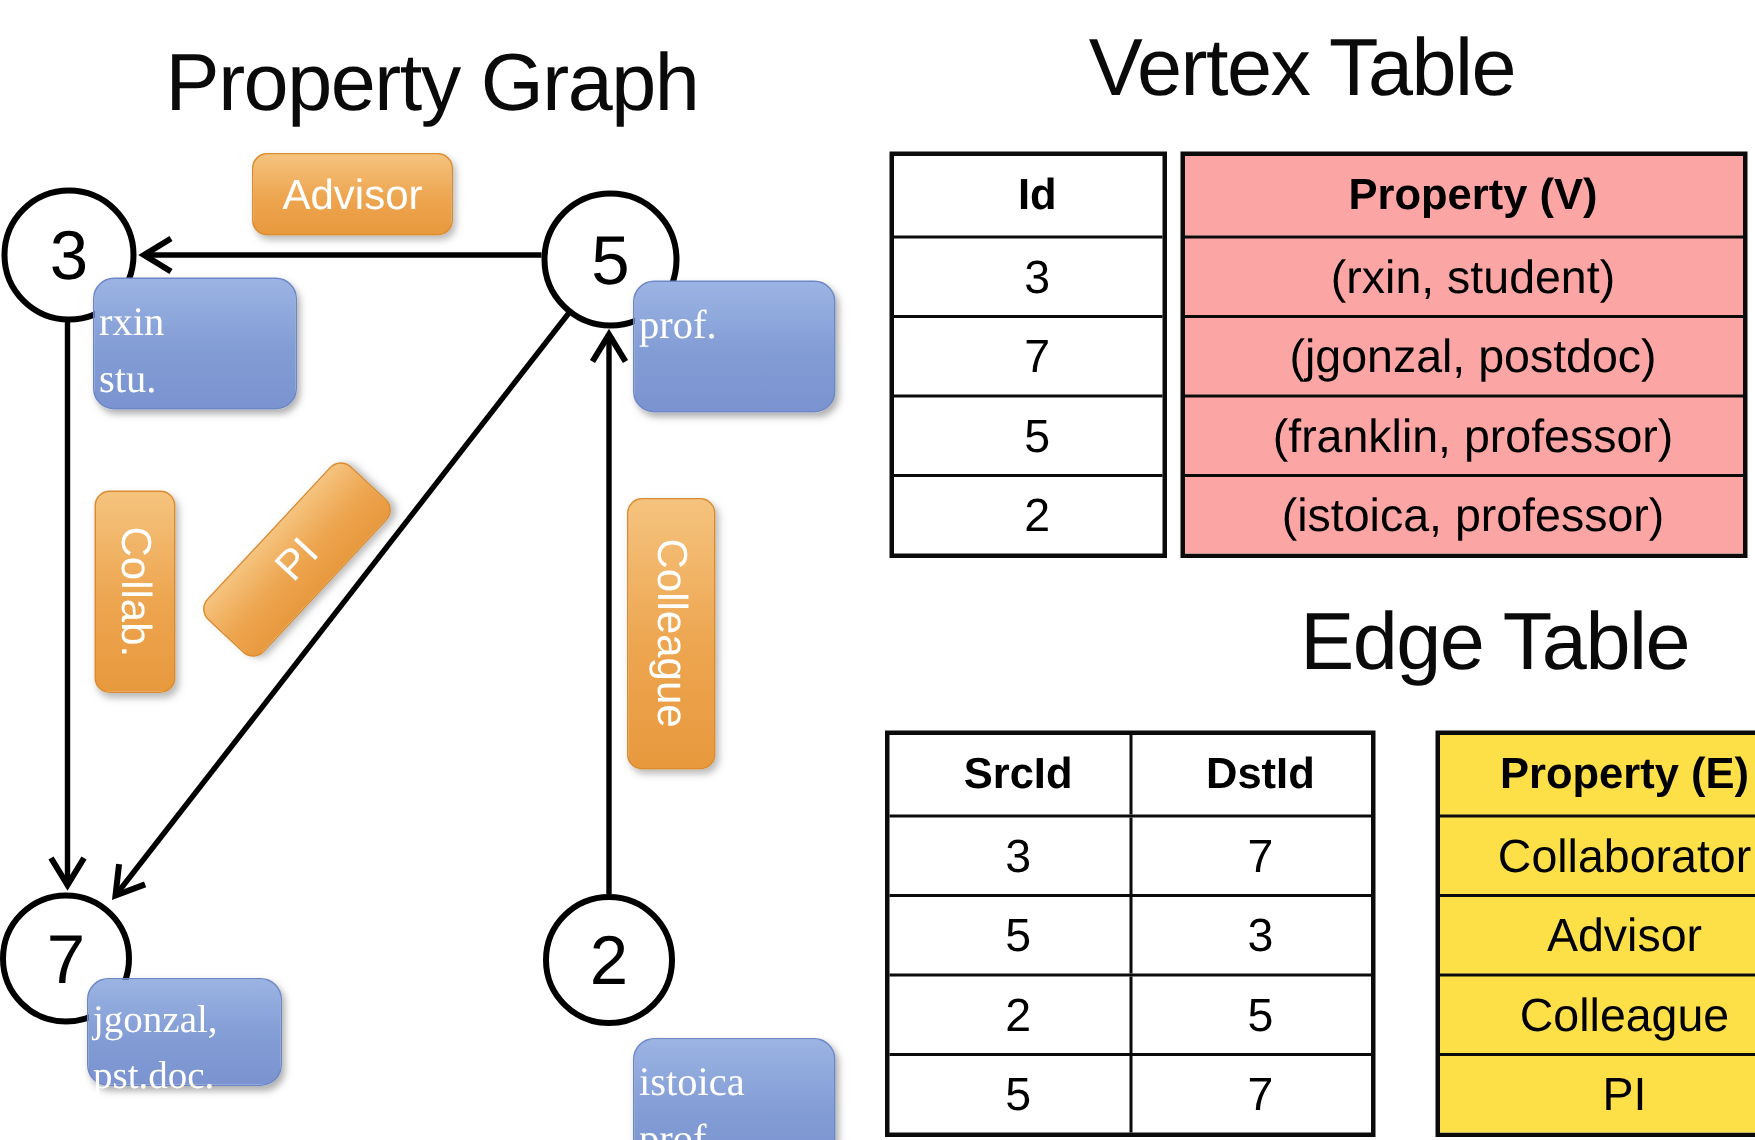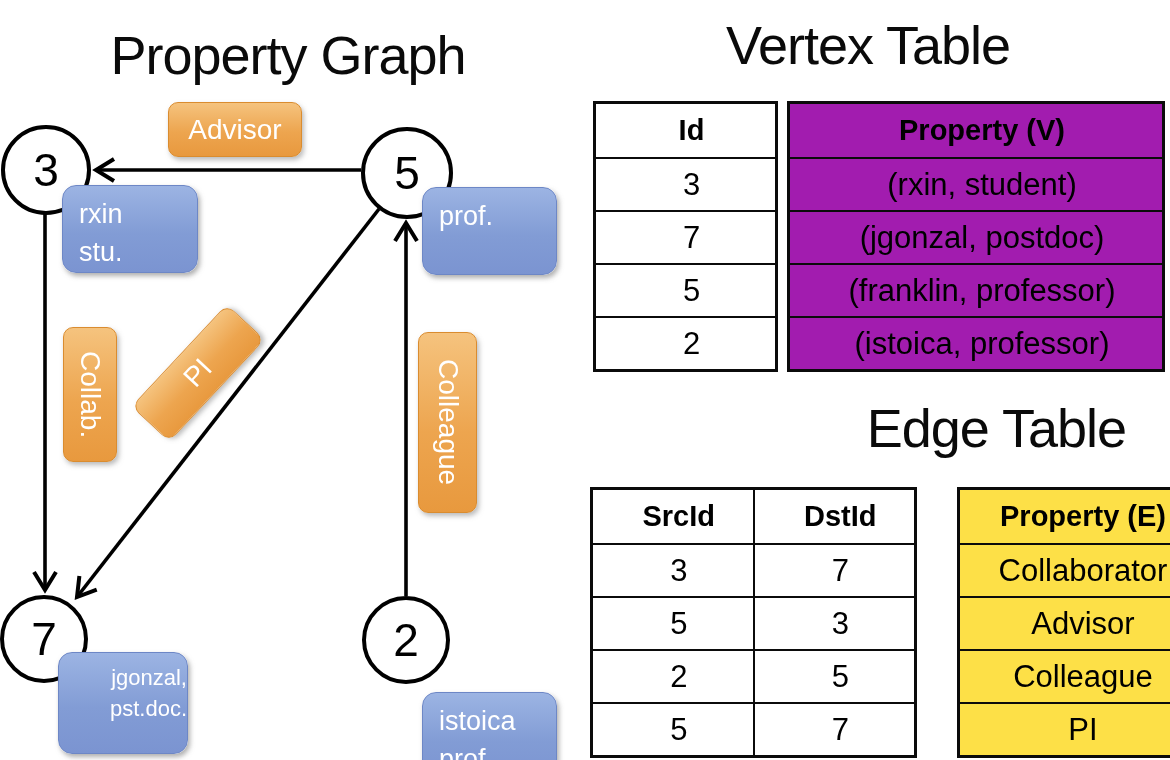--- a/index.html
+++ b/index.html
@@ -22,21 +22,21 @@
     display:flex; align-items:center; justify-content:center;
     font-size:46px; font-weight:300; z-index:2;
   }
 
   
   .vcard {
     position:absolute; z-index:3; border-radius:14px;
     background:linear-gradient(180deg,#9cb4e3 0%,#829cd5 55%,#7b94d1 100%);
     border:1px solid #6d87c6;
     box-shadow:2px 3px 5px rgba(110,110,110,0.55);
-    color:#fff; font-size:27px; line-height:1.42; padding:9px 0 0 16px;
+    color:#fff; font-size:27px; line-height:1.42; padding:9px 0 0 3px;font-family:Liberation Serif, serif;
   }
 
   
   .ecard {
     position:absolute; z-index:3; border-radius:10px;
     background:linear-gradient(180deg,#f5c37e 0%,#eda54f 55%,#e8993e 100%);
     border:1px solid #da8c2f;
     box-shadow:2px 3px 5px rgba(120,120,120,0.5);
     color:#fff; display:flex; align-items:center; justify-content:center;
     font-size:28px;
@@ -53,21 +53,21 @@
   .cell {
     height:53px; display:flex; align-items:center; justify-content:center;
     font-size:31px; font-weight:300; white-space:nowrap;padding-left:12px;
   }
   .col-sub .cell + .cell { border-top:2px solid #0b0b0b; }
   .grid-sub .row { display:flex; height:53px; }
   .grid-sub .row + .row { border-top:2px solid #0b0b0b; }
   .grid-sub .row .cell { flex:1; height:100%; }
   .grid-sub .row .cell + .cell { border-left:2px solid #0b0b0b; }
   .cell.hdr { font-weight:700; font-size:29px; }
-  .bg-blue { background:#a21caf; }
+  .bg-blue { background:#fca5a5; }
   .bg-tan  { background:#fde047; }
 </style>
 </head>
 <body>
 
 <div class="stage">
 
   <div class="big-title" style="left:0; width:576px; top:1px;margin-top:25px;">Property Graph</div>
   <div class="big-title" style="left:568px; width:600px; top:16px;">Vertex Table</div>
   <div class="big-title" style="left:526px; width:600px; top:399px;text-align:right;">Edge Table</div>
@@ -97,21 +97,21 @@
     <span>2</span>
   </div>
 
   <div class="vcard" style="left:62px;  top:185px; width:136px; height:88px;">
     <div>rxin</div>
     <div>stu.</div>
   </div>
   <div class="vcard" style="left:422px; top:187px; width:135px; height:88px;">
     <div>prof.</div>
   </div>
-  <div class="vcard" style="left:58px;  top:652px; width:130px; height:102px; font-size:22px;text-align:right;">
+  <div class="vcard" style="left:58px;  top:652px; width:130px; height:72px; font-size:26px;">
     <div>jgonzal,</div>
     <div>pst.doc.</div>
   </div>
   <div class="vcard" style="left:422px; top:652px; width:135px; height:90px;margin-top:40px;">
     <div>istoica</div>
     <div>prof.</div>
   </div>
 
   <div class="ecard" style="left:168px; top:102px; width:134px; height:55px;">
     <span>Advisor</span>

